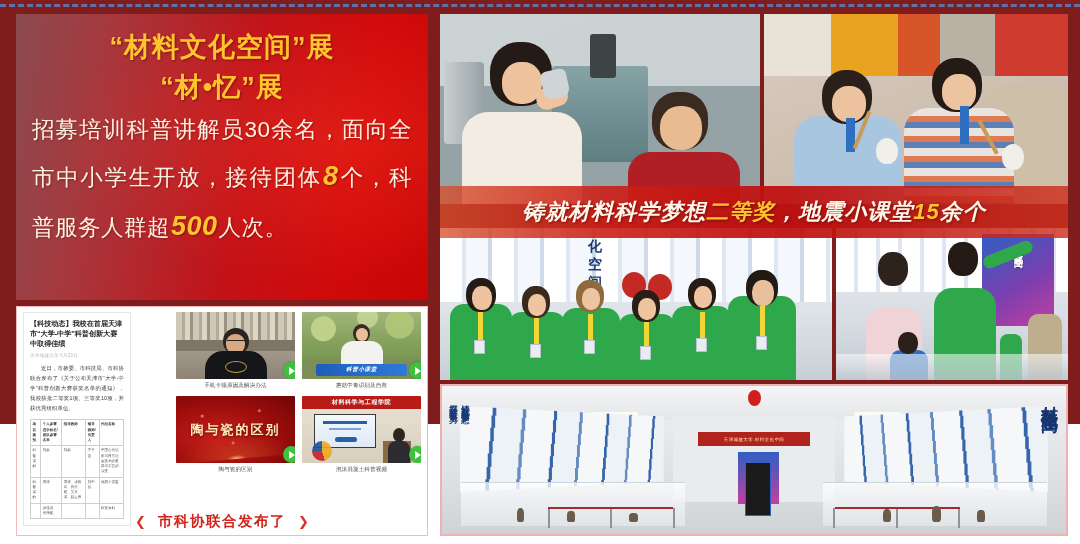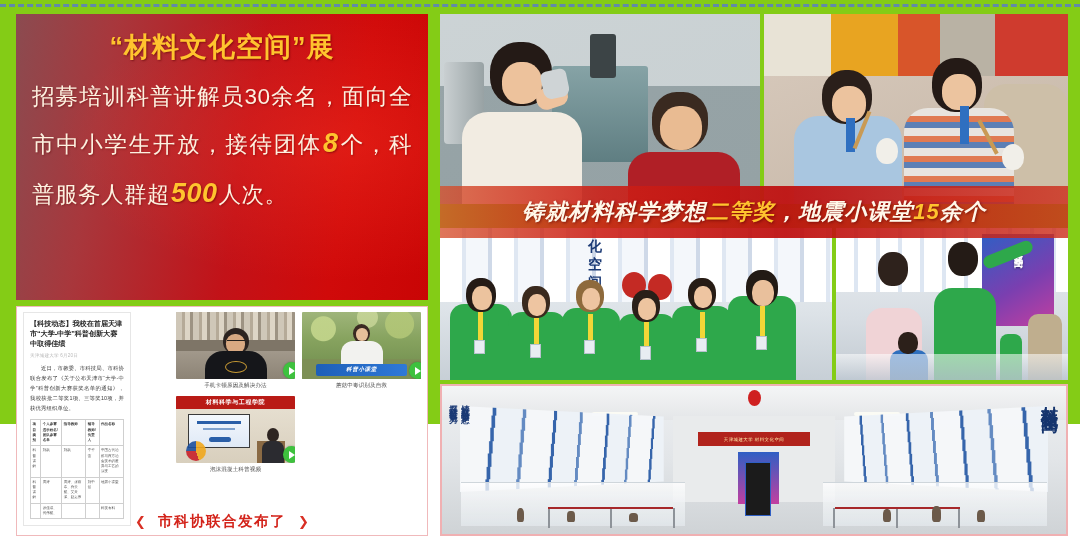--- a/index.html
+++ b/index.html
@@ -2,21 +2,21 @@
 <html><head>
 <meta charset="utf-8">
 <style>
   * { box-sizing: border-box; margin: 0; padding: 0; }
   html, body {
     width: 1080px; height: 544px;
     background: #ffffff;
     font-family: "Liberation Sans", "DejaVu Sans", sans-serif;
     overflow: hidden;
   }
-  #slide { position: relative; width: 1080px; height: 424px; background: #84cc16; }
+  #slide { position: relative; width: 1080px; height: 424px; background: #7f1d1d; }
 
   
   .sel-line {
     position: absolute; left: 0; top: 4px; width: 1080px; height: 0;
     border-top: 3px dashed #5b7fc4; opacity: .85;
   }
 
   
   .red-panel {
     position: absolute; left: 16px; top: 14px; width: 412px; height: 286px;
@@ -29,21 +29,21 @@
     pointer-events: none;
   }
   .rp-inner { position: relative; z-index: 2; padding: 14px 16px 0 16px; }
   .rp-title {
     text-align: center; color: #ffc42e; font-weight: 700;
     font-size: 27px; line-height: 1.42; letter-spacing: 1px;
     text-shadow: 1px 1px 2px rgba(90,0,0,.55);
   }
   .rp-title.t2 { margin-top: 2px; }
   .rp-body {
-    margin-top: 10px; color: #fdf1e0; font-size: 22.5px; line-height: 1.86;
+    margin-top: 2px; color: #fdf1e0; font-size: 22.5px; line-height: 1.86;
     text-align: justify; letter-spacing: .5px;
     text-shadow: 1px 1px 2px rgba(90,0,0,.4);
   }
   .hl {
     color: #ffc42e; font-weight: 700; font-style: italic;
     font-size: 27px; padding: 0 1px;
     text-shadow: 1px 1px 2px rgba(90,0,0,.55);
   }
 
   
@@ -378,20 +378,21 @@
 </head>
 <body>
 
 <div id="slide">
 
   <div class="sel-line"></div>
 
   <div class="red-panel">
     <div class="rp-inner">
       <div class="rp-title">“材料文化空间”展</div>
+      <div class="rp-title t2">“材•忆”展</div>
       <div class="rp-body">
         <span>招募培训科普讲解员30余名，面向全市中小学生开放，接待团体</span><span class="hl">8</span><span>个，科普服务人群超</span><span class="hl">500</span><span>人次。</span>
       </div>
     </div>
   </div>
 
   <div class="wechat-card">
     <div class="wc-body">
 
       <div class="article">
@@ -460,20 +461,29 @@
               <div class="face"></div>
               <div class="torso"></div>
               <div class="lowerbar">科普小课堂</div>
               <div class="play-badge"></div>
             </div>
             <div class="vcap">蘑菇中毒识别及自救</div>
           </div>
         </div>
 
         <div class="vrow" style="margin-top:6px;">
+          <div class="vcell">
+            <div class="vthumb t3">
+              <div class="spark"></div>
+              <div class="swirl"></div>
+              <div class="ttl">陶与瓷的区别</div>
+              <div class="play-badge"></div>
+            </div>
+            <div class="vcap">陶与瓷的区别</div>
+          </div>
 
           <div class="vcell">
             <div class="vthumb t4">
               <div class="topband">材料科学与工程学院</div>
               <div class="screen">
                 <div class="s1"></div>
                 <div class="s2"></div>
                 <div class="s3"></div>
               </div>
               <div class="circ"></div>

